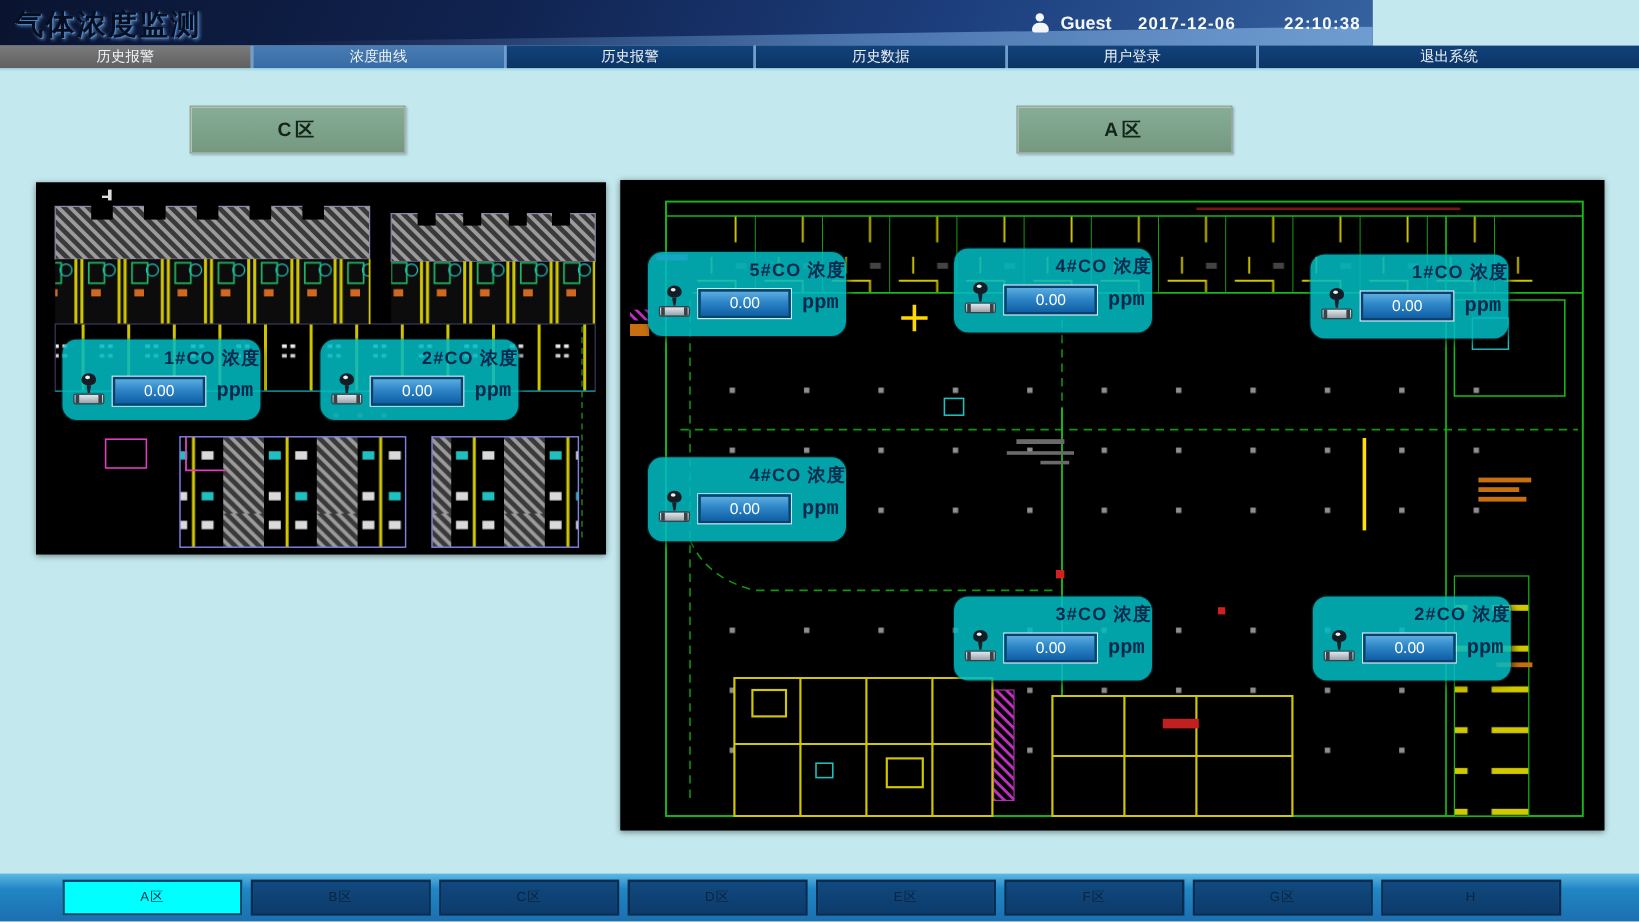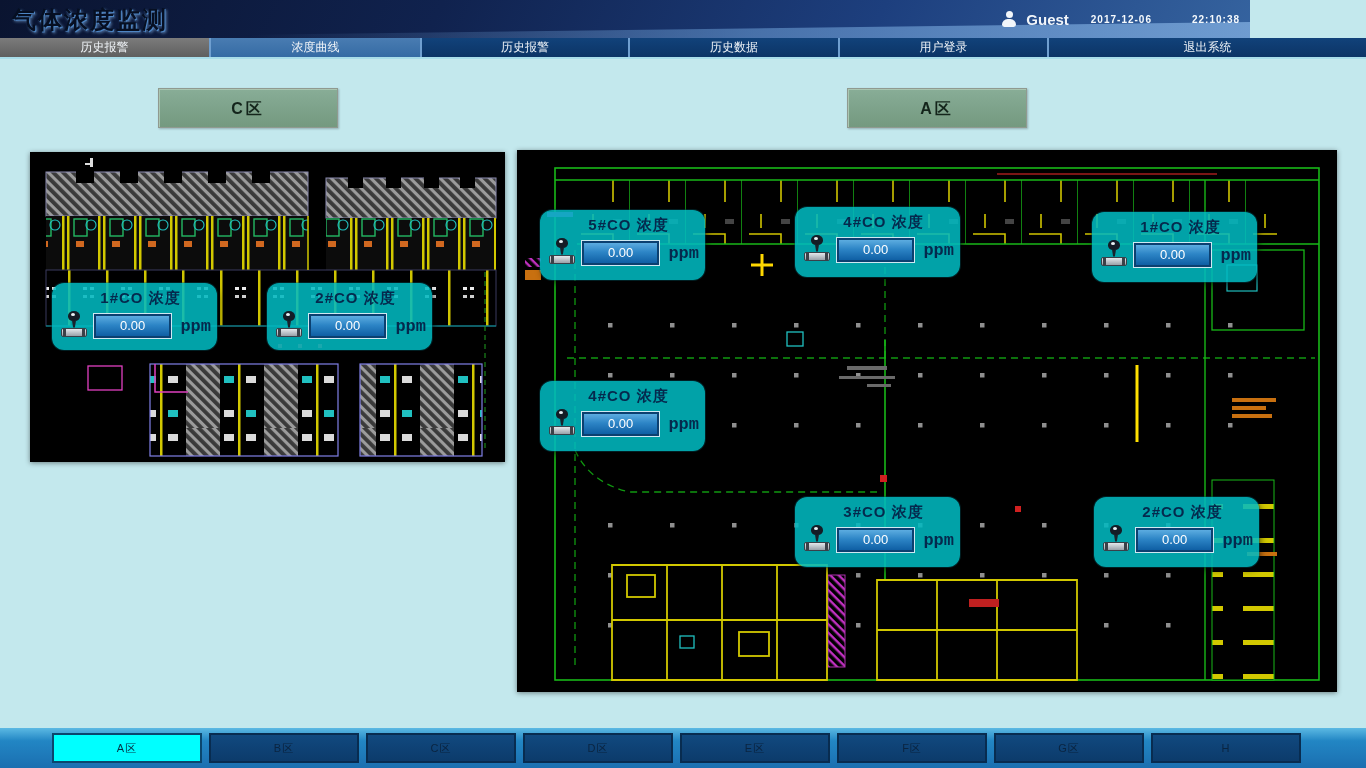--- a/index.html
+++ b/index.html
@@ -1,39 +1,39 @@
 <!DOCTYPE html>
 <html><head>
 <meta charset="utf-8">
 <style>
   * { margin:0; padding:0; box-sizing:border-box; }
   html,body { width:1366px; height:768px; overflow:hidden; background:#c3e8ed;
               font-family:"Liberation Sans","DejaVu Sans",sans-serif; }
   .stage { position:relative; width:1366px; height:768px; overflow:hidden; }
 
   
-  .topbar { position:absolute; left:0; top:0; width:1250px; height:38px;
+  .topbar { position:absolute; left:0; top:0; width:1144px; height:38px;
             background:linear-gradient(115deg,#0a1430 0%,#10224e 35%,#1d3f7e 70%,#35639f 100%);
             overflow:hidden; }
   .topbar::after { content:''; position:absolute; left:0; bottom:0; width:100%; height:16px;
             background:linear-gradient(100deg, rgba(90,140,200,0) 20%, rgba(110,160,215,.55) 60%, rgba(130,175,225,.75) 100%);
             clip-path:polygon(0 100%, 100% 0, 100% 100%); }
   .app-title { position:absolute; left:12px; top:4px; font-size:24px; font-weight:bold;
             color:#060f22; letter-spacing:2px;
             text-shadow:1px 1px 0 #4d85c4, 2px 2px 3px rgba(130,180,235,.65); z-index:2; }
   .top-right { position:absolute; right:10px; top:0; height:38px; display:flex;
             align-items:center; gap:22px; z-index:2; color:#fff; }
   .user-wrap { display:flex; align-items:center; gap:9px; }
   .user-icon { width:16px; height:16px; position:relative; }
   .user-icon::before { content:''; position:absolute; left:4.5px; top:0; width:7px; height:7px;
             border-radius:50%; background:#f2f6fa; }
   .user-icon::after  { content:''; position:absolute; left:1px; top:7.5px; width:14px; height:8px;
             border-radius:7px 7px 3px 3px; background:#f2f6fa; }
   .user-name { font-size:15px; font-weight:bold; color:#f2f6fa; }
-  .date-text,.time-text { font-size:10px; font-weight:bold; color:#f6fafd; letter-spacing:1px; }
+  .date-text,.time-text { font-size:14px; font-weight:bold; color:#f6fafd; letter-spacing:1px; }
   .time-text { margin-left:18px; }
 
   
   .navbar { position:absolute; left:0; top:38px; width:1366px; height:19px; display:flex; }
   .nav-tab { height:19px; color:#f0f4f8; font-size:12px; text-align:center; line-height:19px;
              cursor:pointer; }
   .nav-tab + .nav-tab { border-left:2px solid #6f9fd0; }
   .tab-w0 { width:209px; } .tab-w1 { width:211px; } .tab-w2 { width:208px; }
   .tab-w3 { width:210px; } .tab-w4 { width:209px; } .tab-w5 { width:319px; }
   .tab-gray { background:linear-gradient(180deg,#7b7b7b,#5f5f5f); }
@@ -54,21 +54,21 @@
 
   .plan { position:absolute; background:#000; box-shadow:0 1px 5px rgba(0,0,0,.45); }
   .plan-c { left:30px; top:93px;  width:475px; height:310px; }
   .plan-a { left:517px; top:91px; width:820px; height:542px; }
   .plan svg { display:block; width:100%; height:100%; }
 
   
   .card { position:absolute; width:165px; height:70px; background:rgba(1,186,193,.87);
           border-radius:12px; box-shadow:0 0 0 1px rgba(0,90,100,.35), 2px 3px 6px rgba(0,0,0,.5);
           z-index:6; }
-  .card .ttl { text-align:center; font-size:15px; font-weight:bold; color:#05294d;
+  .card .ttl { text-align:right; font-size:15px; font-weight:bold; color:#05294d;
           margin-top:6px; letter-spacing:1px;padding-left:12px; }
   .card .row { display:flex; align-items:center; padding:3px 6px 0 9px; }
   .vbox { width:80px; height:24px; margin-left:7px;
           background:linear-gradient(180deg,#5cace0 0%,#2d85c6 45%,#0f5fa4 100%);
           border:2px solid #0b4070; box-shadow:0 0 0 1px #cfe9f2;
           color:#fff; font-size:13px; line-height:20px; text-align:center; }
   .ppm { font-size:17px; font-weight:bold; color:#05294d; margin-left:9px;font-family:Liberation Mono, monospace; }
 
   .sensor-icon { width:26px; height:30px; position:relative; flex:none; }
   .sensor-icon .head { position:absolute; left:7px; top:0; width:12px; height:10px;

